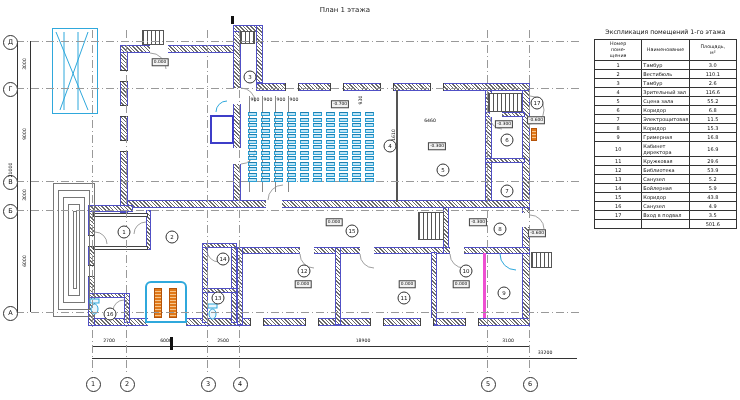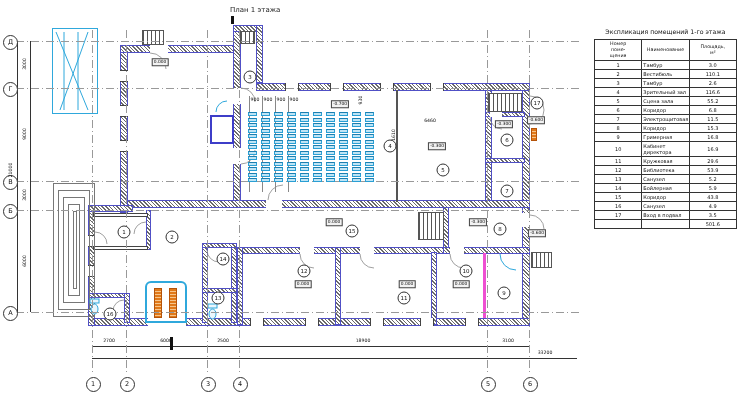--- a/index.html
+++ b/index.html
@@ -1,18 +1,18 @@
 <!DOCTYPE html>
 <html><head>
 <meta charset="utf-8">
 <style>
   html,body{margin:0;padding:0;background:#fff;}
   #canvas{position:relative;width:740px;height:400px;background:#fff;overflow:hidden;
           font-family:"DejaVu Sans",sans-serif;color:#111;}
-  .dtitle{position:absolute;left:230px;top:6px;width:140px;text-align:left;
+  .dtitle{position:absolute;left:230px;top:6px;width:140px;text-align:right;
           font-size:7px;color:#222;}
   
   #plan{position:absolute;left:0;top:0;width:595px;height:400px;}
   .wall{position:absolute;box-sizing:border-box;border:1px solid #5050c6;
         background:repeating-linear-gradient(45deg,#fff 0 1.6px,#6a6a6a 1.6px 2.6px);}
   .twall{position:absolute;box-sizing:border-box;background:#fff;border:1px solid #444;}
   .gline{position:absolute;background:#555;}
   .win{position:absolute;background:#fff;border-left:1px solid #444;border-right:1px solid #444;box-sizing:border-box;}
   .winv{position:absolute;background:#fff;border-top:1px solid #444;border-bottom:1px solid #444;box-sizing:border-box;}
   .gap{position:absolute;background:#fff;}

